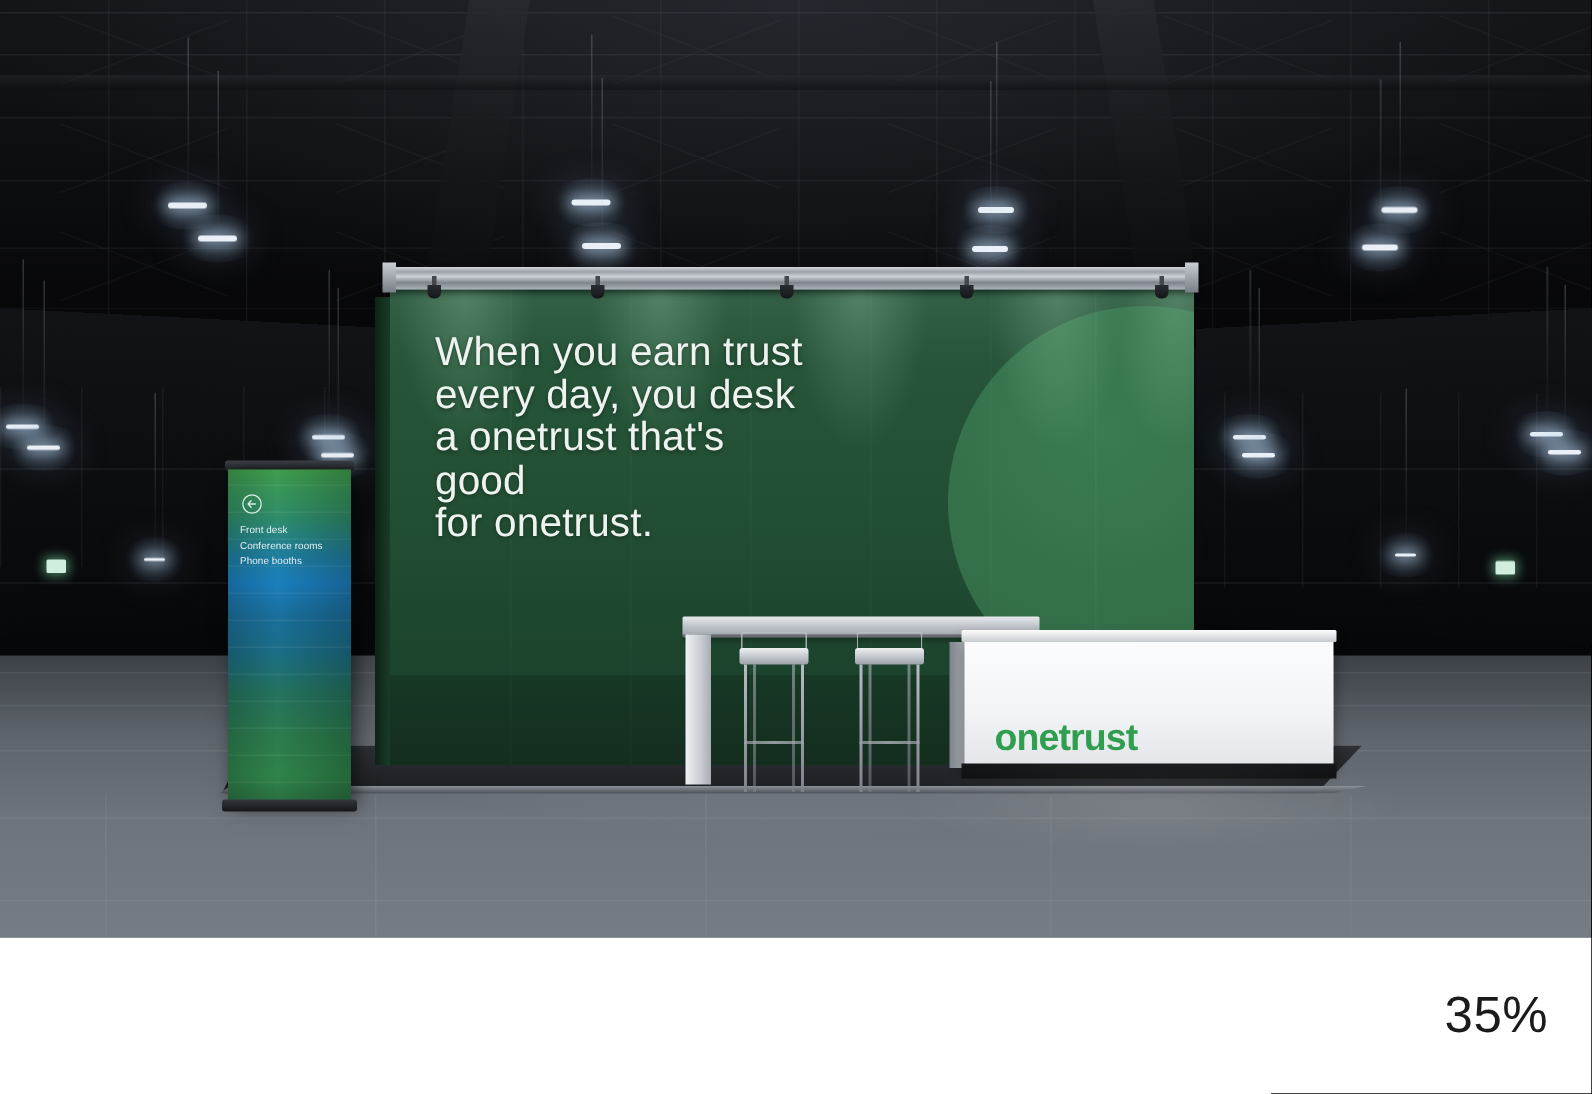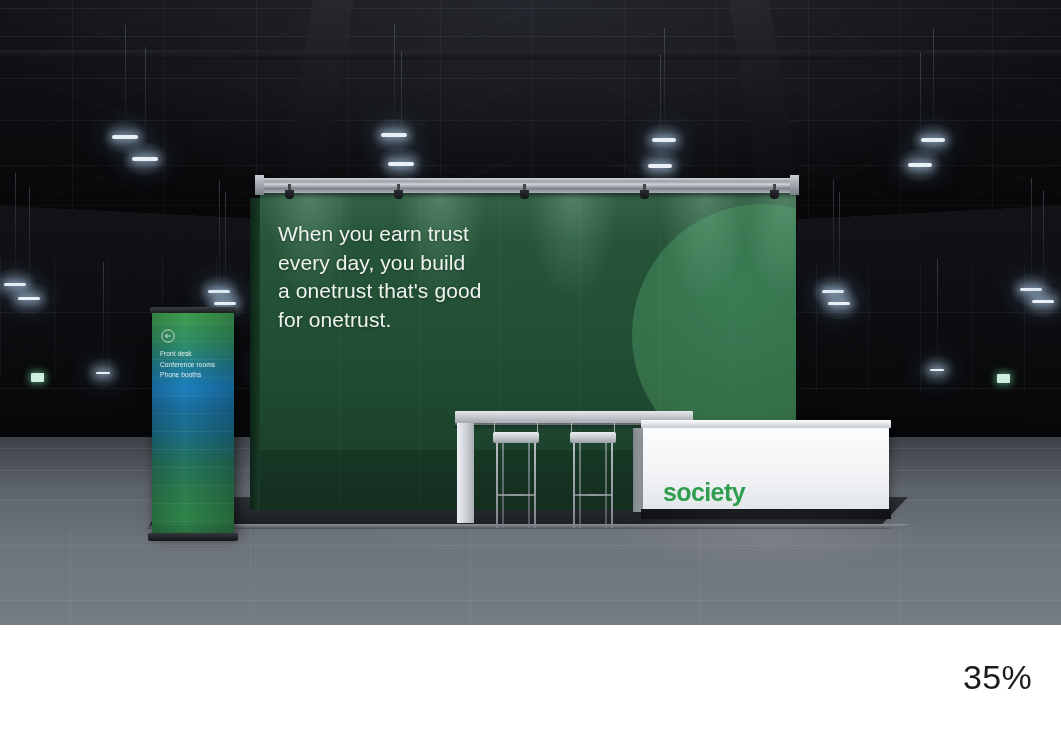--- a/index.html
+++ b/index.html
@@ -128,22 +128,22 @@
     position:absolute; top:0; width:110px; height:150px;
     background:radial-gradient(ellipse 58% 100% at 50% 0%, rgba(200,255,220,.22), rgba(200,255,220,0) 72%);
   }
   .backdrop-side{
     position:absolute; left:250px; top:198px; width:11px; height:312px;
     background:linear-gradient(90deg,#0d2318,#18miles);
     background:linear-gradient(90deg,#0e2418,#1a3d29);
   }
 
   .headline{
-    position:absolute; left:278px; top:220px; width:260px;
-    color:#eef3ef; font-size:21px; line-height:28.5px;
+    position:absolute; left:290px; top:220px; width:260px;
+    color:#eef3ef; font-size:27px; line-height:28.5px;
     font-weight:400; letter-spacing:.1px;
     text-shadow:0 1px 3px rgba(0,0,0,.35);
   }
 
   
   .rail{
     position:absolute; left:258px; top:178px; width:540px; height:15px;
     background:linear-gradient(180deg,#d3d7dc 0%,#9ba1a8 22%,#cdd2d7 42%,#7e848b 70%,#aeb4ba 100%);
     border-radius:2px;
     box-shadow:0 2px 5px rgba(0,0,0,.6);
@@ -494,21 +494,21 @@
       <div class="backdrop-lower"></div>
       <div class="backdrop-spot" style="left:-5px"></div>
       <div class="backdrop-spot" style="left:125px"></div>
       <div class="backdrop-spot" style="left:258px"></div>
       <div class="backdrop-spot" style="left:390px"></div>
       <div class="backdrop-spot" style="left:470px"></div>
     </div>
 
     <div class="headline">
       <div>When you earn trust</div>
-      <div>every day, you build</div>
+      <div>every day, you desk</div>
       <div>a onetrust that's good</div>
       <div>for onetrust.</div>
     </div>
 
     <div class="rail"></div>
     <div class="rail-cap" style="left:255px"></div>
     <div class="rail-cap" style="left:790px"></div>
     <div id="spots">
         <div class="spot-arm" style="left:288px"></div>
         <div class="spot" style="left:285px"></div>
@@ -540,21 +540,21 @@
         <div class="stool-leg" style="left:611px;top:443px;height:85px"></div>
         <div class="stool-leg" style="left:579px;top:443px;height:85px;opacity:.55"></div>
         <div class="stool-leg" style="left:605px;top:443px;height:85px;opacity:.55"></div>
         <div class="stool-rung" style="left:573px;top:494px;width:40px;opacity:.7"></div>
       </div>
 
     <div class="desk-side"></div>
     <div class="desk"></div>
     <div class="desk-top"></div>
     <div class="desk-base"></div>
-    <div class="desk-logo">society</div>
+    <div class="desk-logo">onetrust</div>
 
     <div class="kiosk-cap"></div>
     <div class="kiosk">
       <div id="kioskbands">
           <div class="kiosk-band" style="top:10px"></div>
           <div class="kiosk-band" style="top:28px"></div>
           <div class="kiosk-band" style="top:46px"></div>
           <div class="kiosk-band" style="top:64px"></div>
           <div class="kiosk-band" style="top:82px"></div>
           <div class="kiosk-band" style="top:100px"></div>

